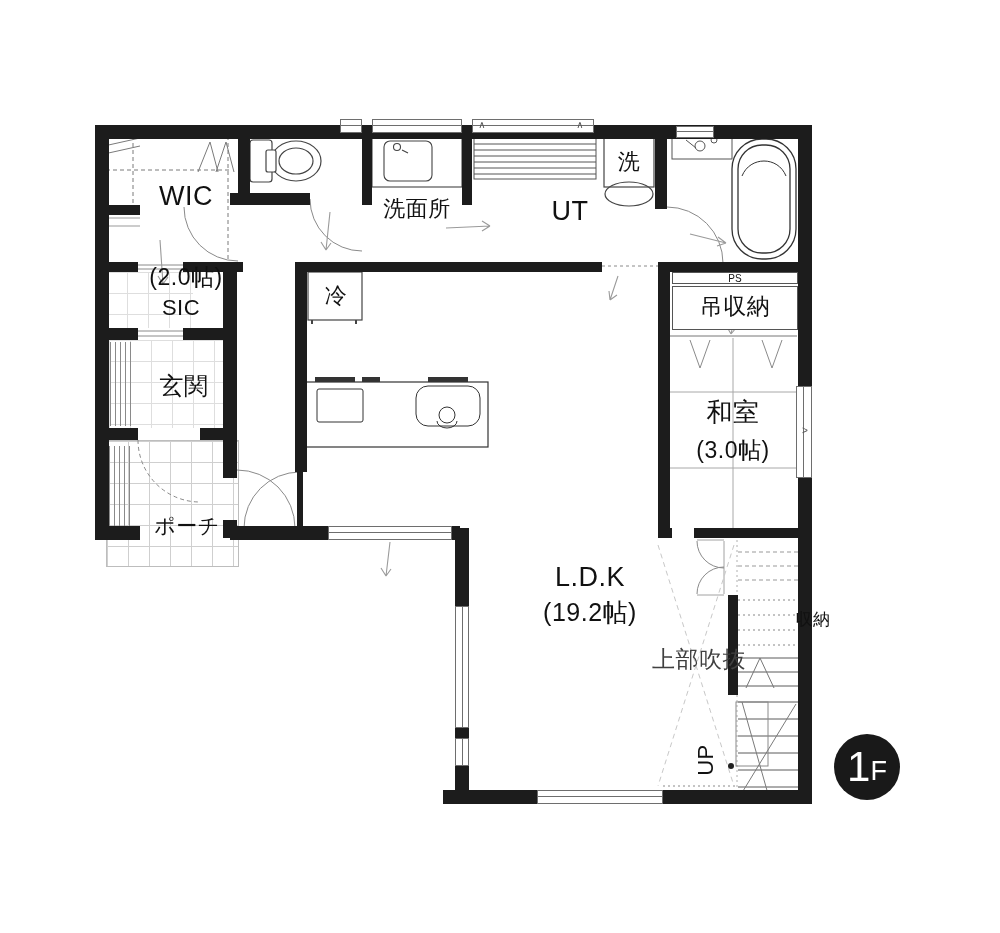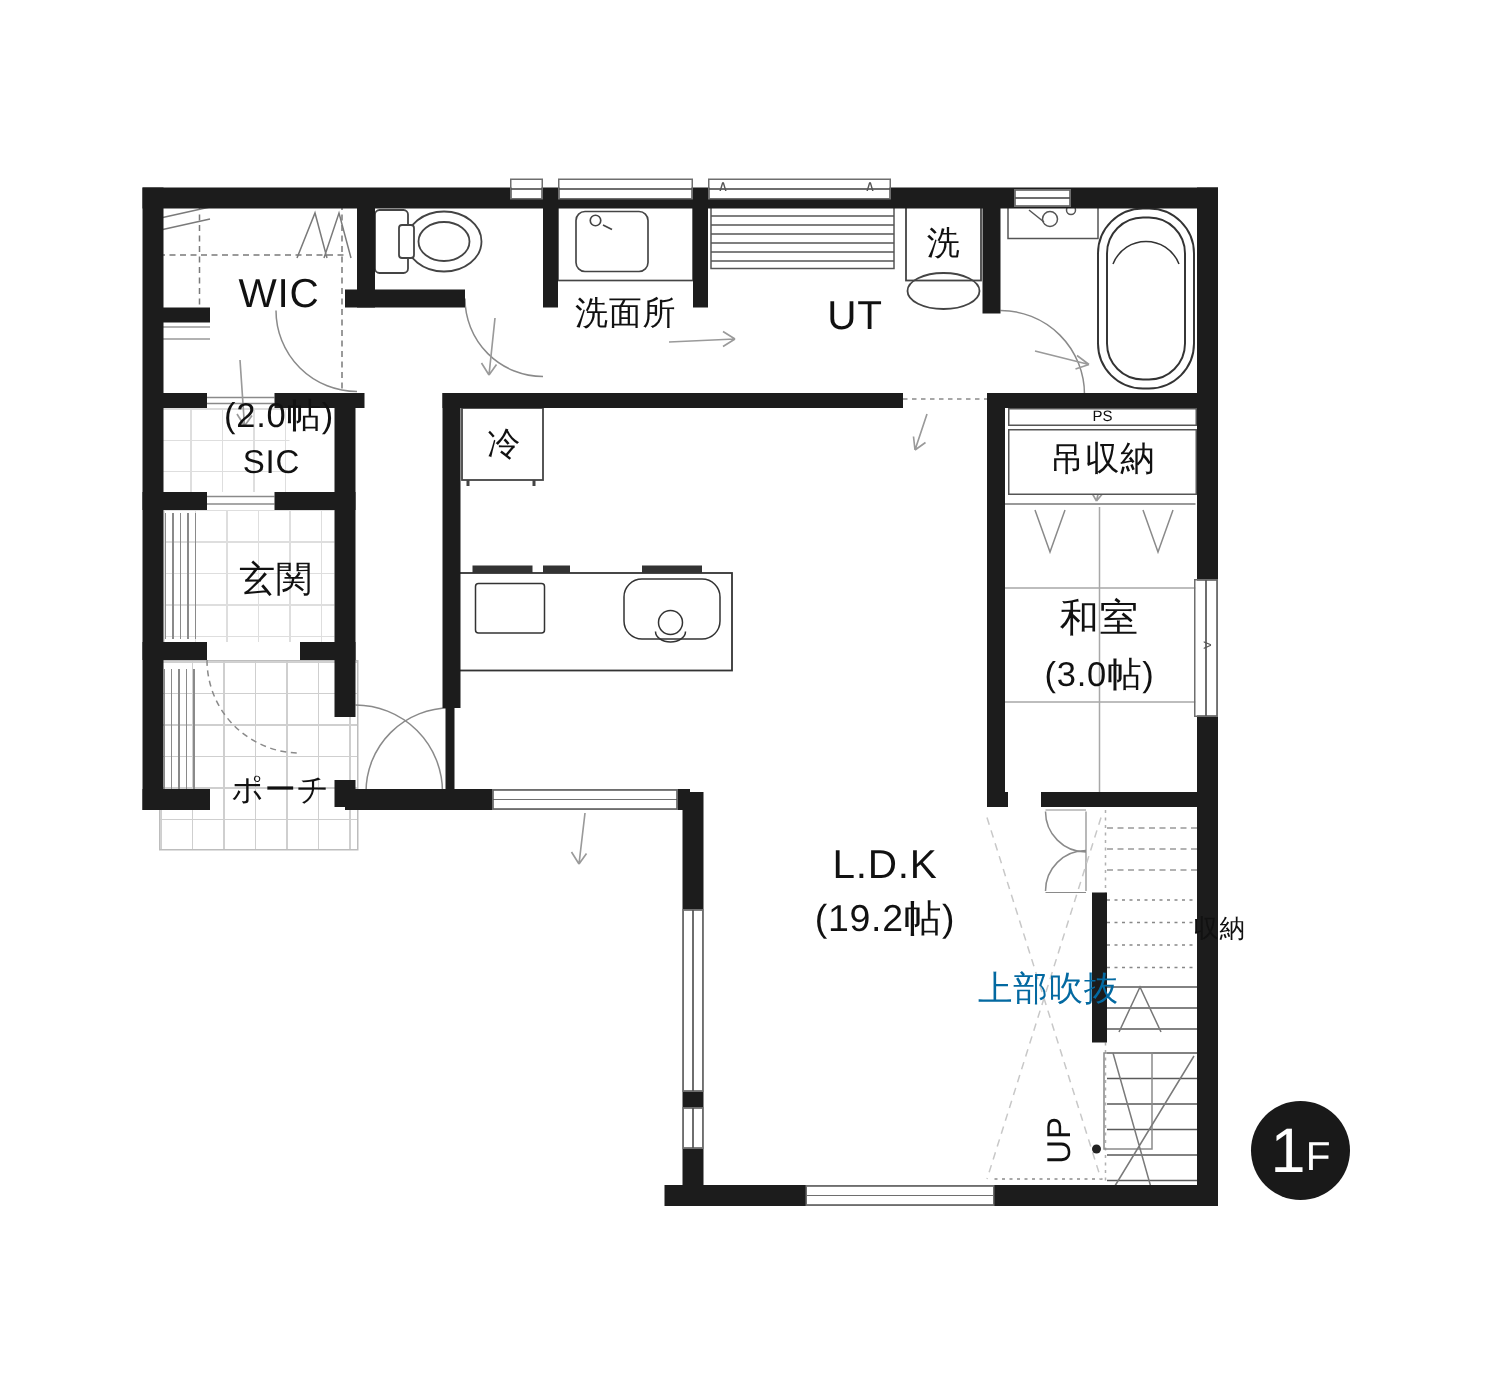--- a/index.html
+++ b/index.html
@@ -16,21 +16,21 @@
               repeating-linear-gradient(to bottom,#cfcfcf 0 1px,transparent 1px 21px);}
   .g21l{background:repeating-linear-gradient(to right,#dedede 0 1px,transparent 1px 21px),
                repeating-linear-gradient(to bottom,#dedede 0 1px,transparent 1px 21px);}
   .steps{position:absolute;z-index:1;background:repeating-linear-gradient(to right,#8a8a8a 0 1px,transparent 1px 5px);}
   svg.lines{position:absolute;left:0;top:0;z-index:1;}
   .marker{position:absolute;z-index:6;color:#555;font-size:10px;transform:translate(-50%,0);}
   #badge{position:absolute;left:834px;top:734px;width:66px;height:66px;border-radius:50%;
          background:#191919;color:#fff;display:flex;align-items:center;justify-content:center;z-index:6;}
   #badge .n1{font-size:42px;font-weight:400;line-height:1;}
   #badge .nf{font-size:27px;font-weight:400;line-height:1;margin-top:8px;}
-  .void-lbl{color:#0369a1;}
+  .void-lbl{color:#404040;}
 </style>
 </head>
 <body>
 
 <div id="plan">
 
   <div class="grid g21l" style="left:106px;top:272px;width:87px;height:56px;"></div>
   <div class="grid g21l" style="left:109px;top:340px;width:114px;height:88px;"></div>
   <div class="grid g21" style="left:106px;top:440px;width:131px;height:125px;border:1px solid #bdbdbd;"></div>
   <div class="steps" style="left:110px;top:342px;width:24px;height:84px;"></div>

